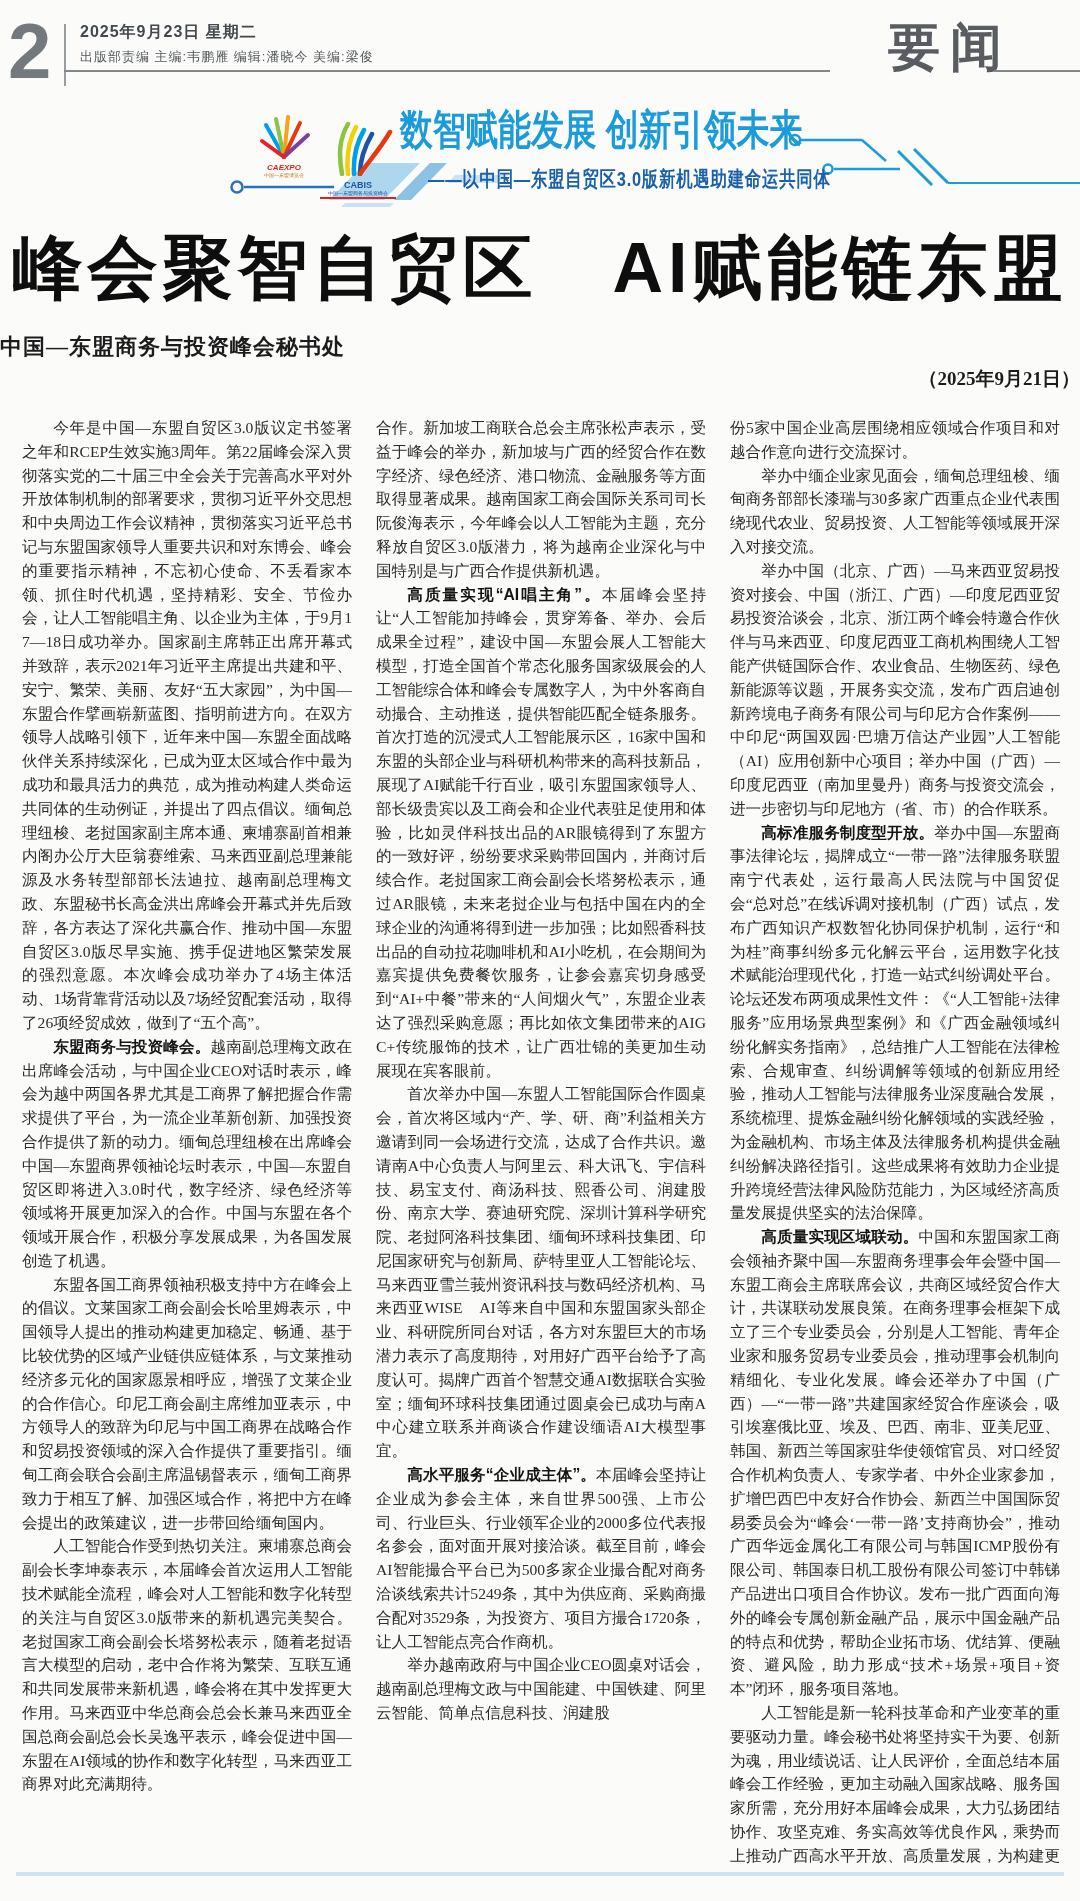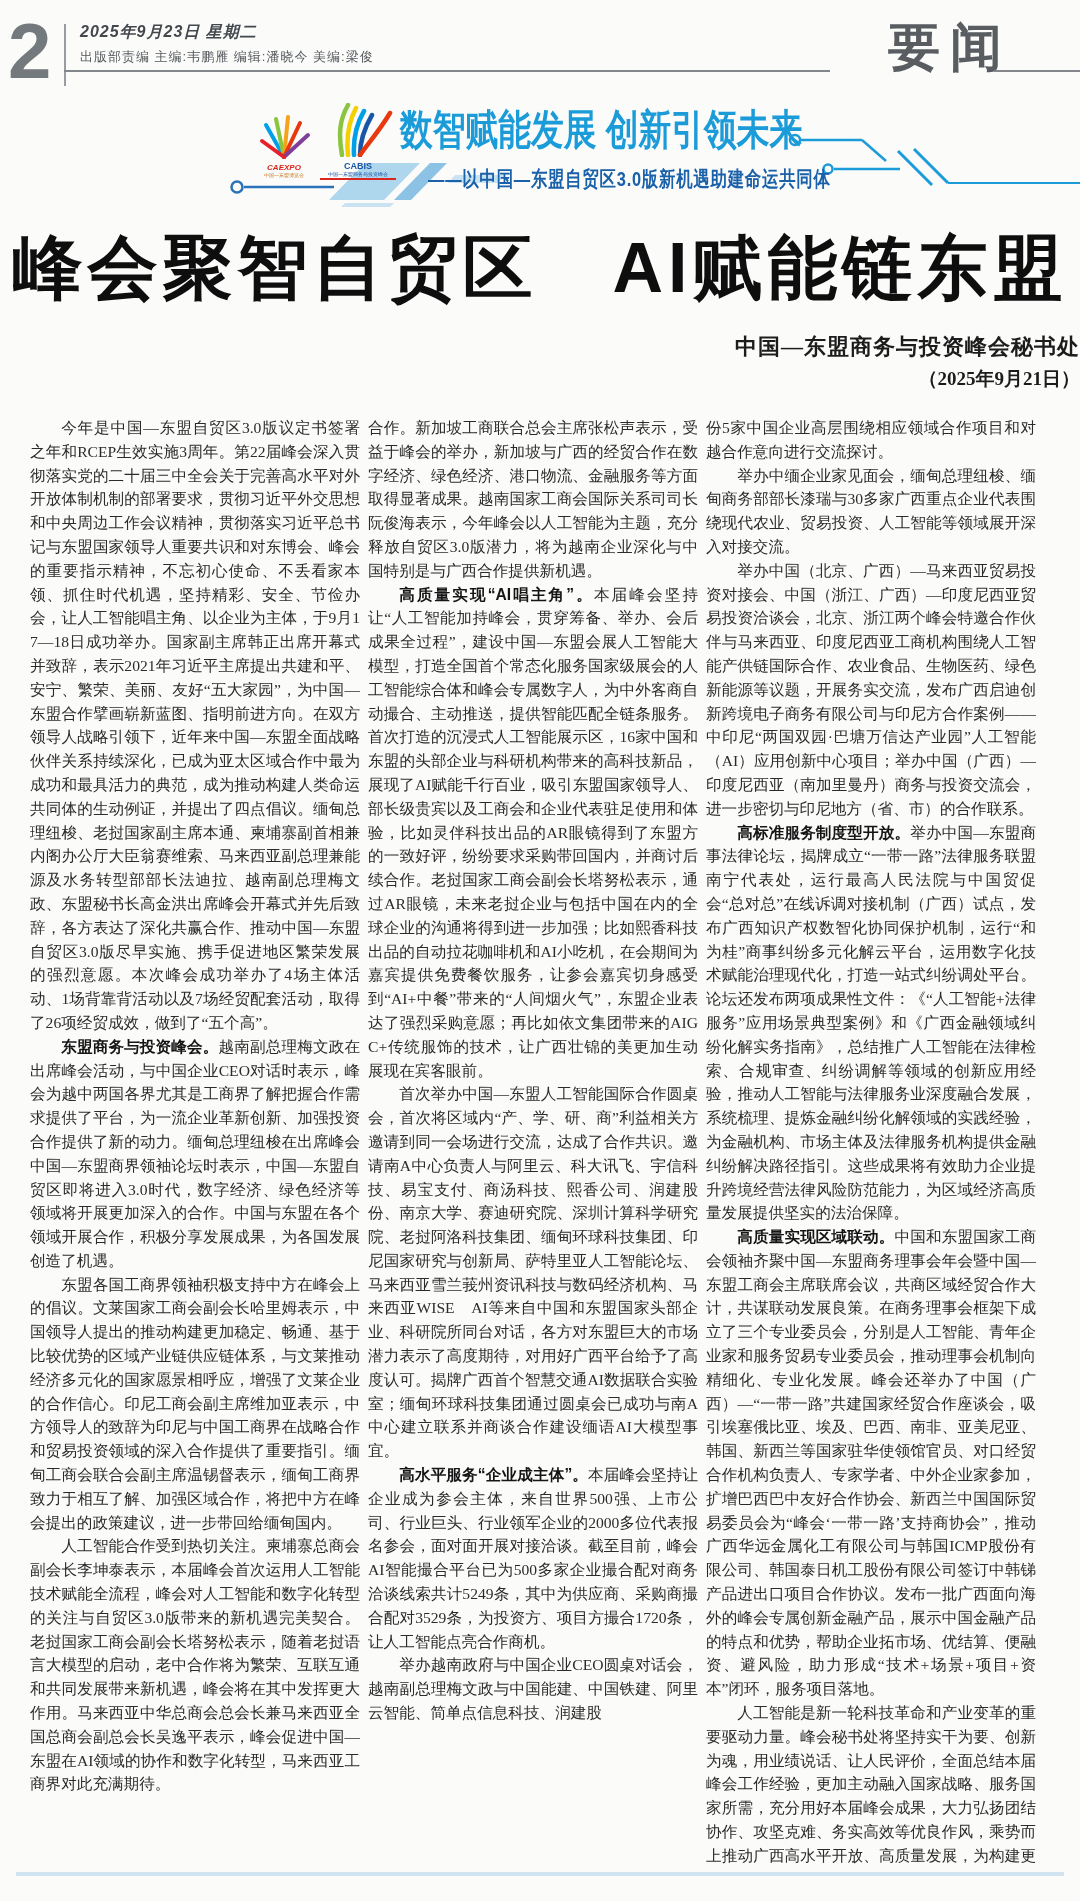--- a/index.html
+++ b/index.html
@@ -9,39 +9,39 @@
     overflow:hidden;
   }
   
   .page-num{
     position:absolute;left:8px;top:12px;font-size:78px;line-height:1;
     font-weight:bold;color:#74797d;font-family:"Liberation Sans","DejaVu Sans",sans-serif;
   }
   .header-vline{position:absolute;left:64px;top:24px;width:2px;height:62px;background:#989da1;}
   .header-date{
     position:absolute;left:80px;top:22px;font-size:16px;font-weight:bold;color:#43484d;
-    font-family:"Liberation Sans","DejaVu Sans",sans-serif;letter-spacing:1px;font-style:italic;
+    font-family:"Liberation Sans","DejaVu Sans",sans-serif;letter-spacing:1px;
   }
   .header-staff{
     position:absolute;left:80px;top:48px;font-size:13px;color:#55595d;
     font-family:Liberation Sans, sans-serif;letter-spacing:1px;
   }
   .header-rule-left{position:absolute;left:64px;top:70px;width:766px;height:2px;background:#83878b;}
   .section-title{
     position:absolute;left:888px;top:22px;font-size:52px;line-height:1;font-weight:800;
     color:#595d61;letter-spacing:10px;font-family:Liberation Serif, serif;
   }
   .header-rule-right{position:absolute;left:994px;top:70px;width:86px;height:2px;background:#83878b;}
 
   
   .banner{position:absolute;left:0;top:103px;width:1080px;height:104px;}
   .banner svg.decor{position:absolute;left:0;top:0;width:1080px;height:104px;}
   .logo{position:absolute;}
   .logo-caexpo{left:252px;top:12px;width:64px;height:72px;}
-  .logo-cabis{left:320px;top:0;width:76px;height:80px;}
+  .logo-cabis{left:320px;top:19px;width:76px;height:80px;}
   .logo .abbr{display:block;text-align:center;font-family:"Liberation Sans","DejaVu Sans",sans-serif;font-weight:bold;}
   .logo .micro{display:block;text-align:center;font-family:"Liberation Sans","DejaVu Sans",sans-serif;}
   .logo-caexpo .abbr{font-size:8px;color:#d9251d;font-style:italic;margin-top:-2px;}
   .logo-caexpo .micro{font-size:5px;color:#c77c2a;}
   .logo-cabis .abbr{font-size:9px;color:#1a56a8;}
   .logo-cabis .micro{font-size:5px;color:#1a56a8;border-bottom:2px solid #d9251d;padding-bottom:1px;}
   .banner-title{
     position:absolute;left:400px;top:4px;white-space:nowrap;
     font-family:"Liberation Sans","DejaVu Sans",sans-serif;font-weight:900;
     font-size:42px;line-height:1.1;color:#1b9cd8;letter-spacing:0px;
@@ -54,32 +54,32 @@
     letter-spacing:1px;
   }
 
   
   .headline{
     position:absolute;left:0;top:230px;width:1080px;text-align:center;white-space:nowrap;
     font-family:"Liberation Sans","DejaVu Sans",sans-serif;font-weight:900;
     font-size:70px;line-height:1.1;color:#0e0e0e;letter-spacing:5px;
   }
   .byline{
-    position:absolute;left:0;top:332px;width:1080px;text-align:right;
+    position:absolute;left:0;top:332px;width:1080px;text-align:left;
     font-size:22px;font-weight:bold;color:#1c1c1c;letter-spacing:1px;
   }
   .dateline{
     position:absolute;left:0;top:366px;width:1080px;text-align:right;
     font-size:19px;font-weight:bold;color:#1c1c1c;
   }
 
   
   .article{
     position:absolute;left:22px;top:416px;width:1038px;height:1452px;
-    display:flex;gap:8px;margin-left:8px;
+    display:flex;gap:24px;
   }
   .col{width:330px;height:1452px;overflow:hidden;}
   .col p{
     margin:0;font-size:15.6px;line-height:23.8px;text-align:justify;
     color:#2b2b2b;word-break:break-all;
   }
   .col p.indent{text-indent:2em;}
   .col p .lead{
     font-family:"Liberation Sans","DejaVu Sans",sans-serif;
     font-weight:bold;color:#151515;

